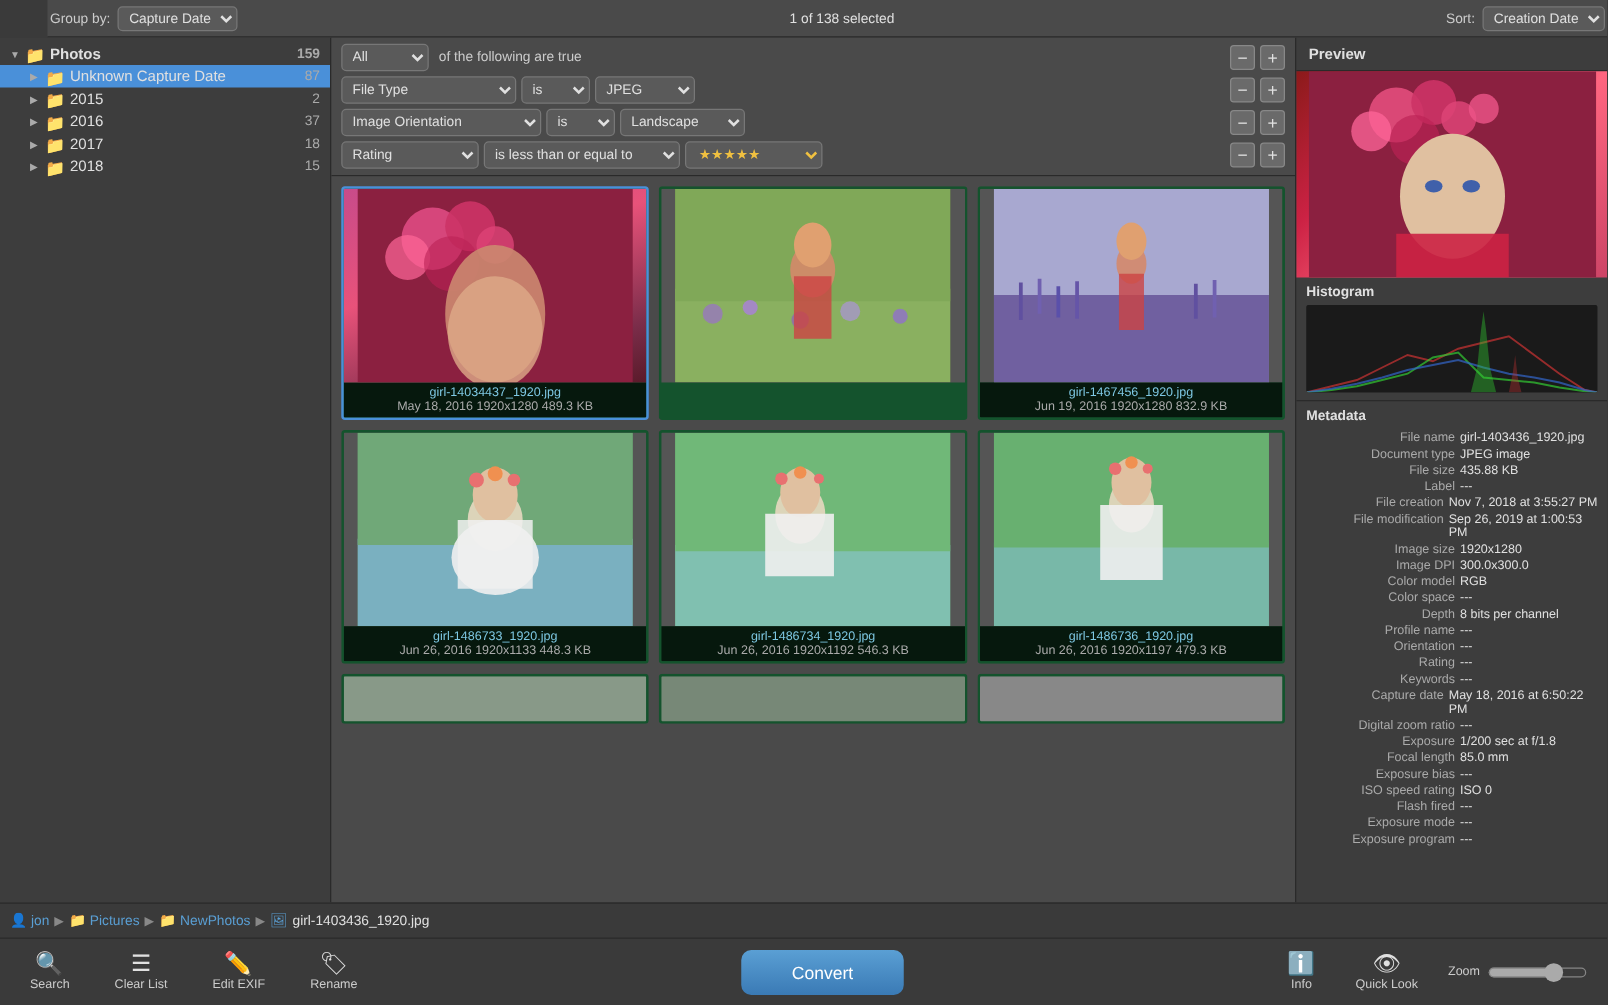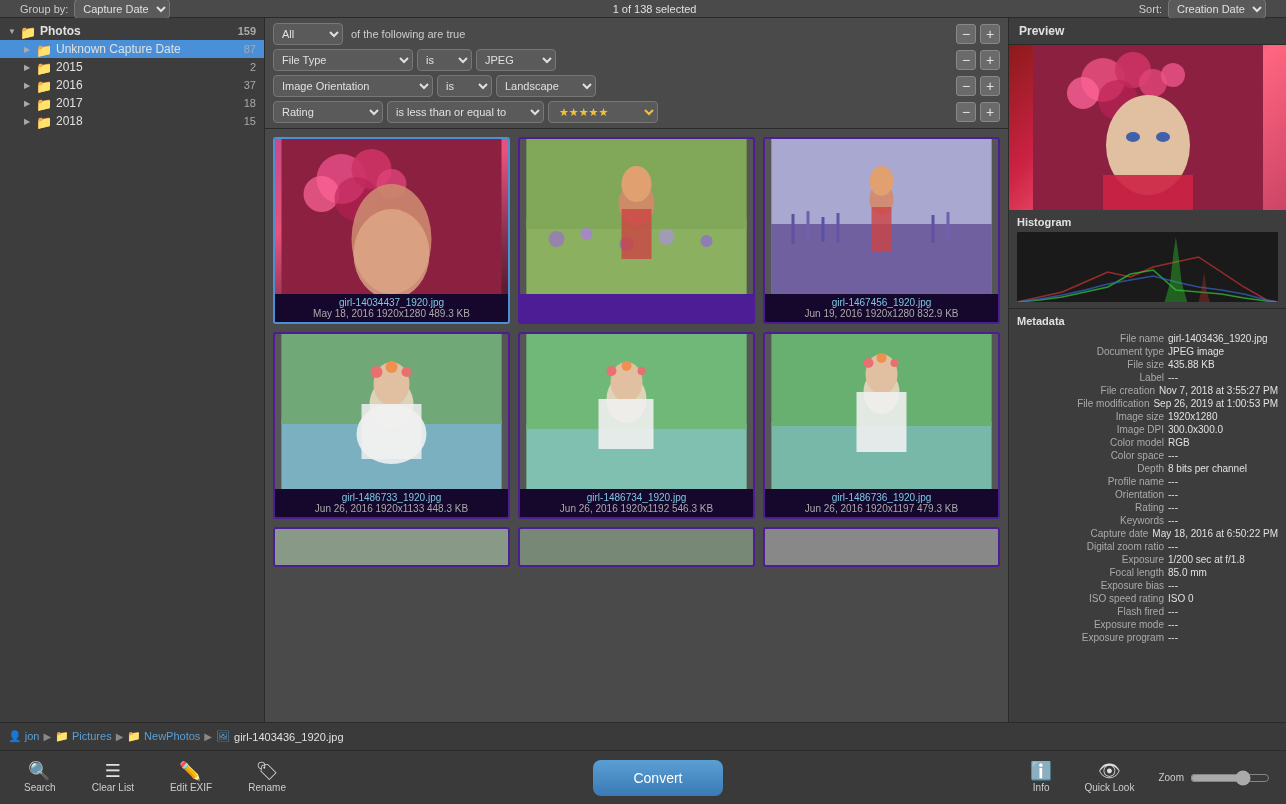--- a/index.html
+++ b/index.html
@@ -1,19 +1,19 @@
 <!DOCTYPE html>
 <html><head>
   <meta charset="utf-8">
   <style>
     * { box-sizing: border-box; margin: 0; padding: 0; }
     body { font-family: -apple-system, BlinkMacSystemFont, 'Helvetica Neue', Arial, sans-serif; background: #3a3a3a; color: #e0e0e0; width: 1286px; height: 804px; overflow: hidden; display: flex; flex-direction: column; font-size: 11px; }
 
     
-    .top-bar { display: flex; align-items: center; background: #4a4a4a; padding: 4px 20px; height: 18px; border-bottom: 1px solid #2a2a2a; flex-shrink: 0; }
+    .top-bar { display: flex; align-items: center; background: #4a4a4a; padding: 4px 2px; height: 30px; border-bottom: 1px solid #2a2a2a; flex-shrink: 0; margin-left: 38px; }
     .group-by-label { color: #ccc; margin-right: 6px; font-size: 11px; }
     .top-select { background: #5a5a5a; color: #e0e0e0; border: 1px solid #777; border-radius: 4px; padding: 1px 4px; font-size: 11px; height: 20px; }
     .selection-info { flex: 1; text-align: center; font-size: 11px; color: #e0e0e0; }
     .sort-label { color: #ccc; margin-right: 6px; }
 
     
     .main { display: flex; flex: 1; overflow: hidden; }
 
     
     .sidebar { width: 265px; background: #3d3d3d; border-right: 1px solid #2a2a2a; display: flex; flex-direction: column; flex-shrink: 0; }
@@ -36,29 +36,29 @@
     .filter-row:last-child { margin-bottom: 0; }
     .filter-select { background: #5a5a5a; color: #e0e0e0; border: 1px solid #777; border-radius: 4px; padding: 1px 4px; font-size: 11px; height: 22px; }
     .filter-text { color: #ccc; font-size: 11px; padding: 0 4px; }
     .filter-spacer { flex: 1; }
     .filter-btn { width: 20px; height: 20px; background: #6a6a6a; border: 1px solid #888; border-radius: 3px; color: #e0e0e0; cursor: pointer; display: flex; align-items: center; justify-content: center; font-size: 14px; line-height: 1; }
     .stars-select { background: #5a5a5a; color: #e0e0e0; border: 1px solid #777; border-radius: 4px; padding: 1px 6px; font-size: 11px; height: 22px; color: #f0c040; }
 
     
     .grid-scroll { flex: 1; overflow-y: auto; padding: 8px; background: #4a4a4a; }
     .grid { display: grid; grid-template-columns: repeat(3, 1fr); gap: 8px; }
-    .grid-cell { background: #4c1d95; border-radius: 3px; overflow: hidden; cursor: pointer; border: 2px solid transparent; }
+    .grid-cell { background: #14532d; border-radius: 3px; overflow: hidden; cursor: pointer; border: 2px solid transparent; }
     .grid-cell.selected { border-color: #4a90d9; }
     .grid-cell .img-area { width: 100%; height: 140px; overflow: hidden; background: #555; display: flex; align-items: center; justify-content: center; }
     .grid-cell .cell-info { background: rgba(0,0,0,0.7); padding: 3px 5px; text-align: center; }
     .cell-filename { color: #7ec8e3; font-size: 10px; }
     .cell-meta { color: #aaa; font-size: 10px; }
 
     
-    .preview-panel { width: 278px; background: #3d3d3d; border-left: 1px solid #2a2a2a; display: flex; flex-direction: column; flex-shrink: 0; overflow-y: auto; }
+    .preview-panel { width: 250px; background: #3d3d3d; border-left: 1px solid #2a2a2a; display: flex; flex-direction: column; flex-shrink: 0; overflow-y: auto; }
     .preview-title { padding: 6px 10px; font-size: 12px; font-weight: bold; color: #e0e0e0; border-bottom: 1px solid #2a2a2a; }
     .preview-img-placeholder { width: 100%; height: 165px; background: linear-gradient(135deg, #8b1a1a 0%, #cc2244 30%, #ff6680 60%, #cc4466 100%); display: flex; align-items: center; justify-content: center; }
 
     .histogram-section { padding: 6px 8px; border-bottom: 1px solid #2a2a2a; }
     .histogram-title { font-size: 11px; font-weight: bold; color: #e0e0e0; margin-bottom: 4px; }
     .histogram-canvas { width: 100%; height: 70px; background: #222; border-radius: 2px; position: relative; overflow: hidden; }
 
     .metadata-section { padding: 6px 8px; }
     .metadata-title { font-size: 11px; font-weight: bold; color: #e0e0e0; margin-bottom: 6px; }
     .meta-row { display: flex; justify-content: flex-end; margin-bottom: 2px; gap: 4px; }

